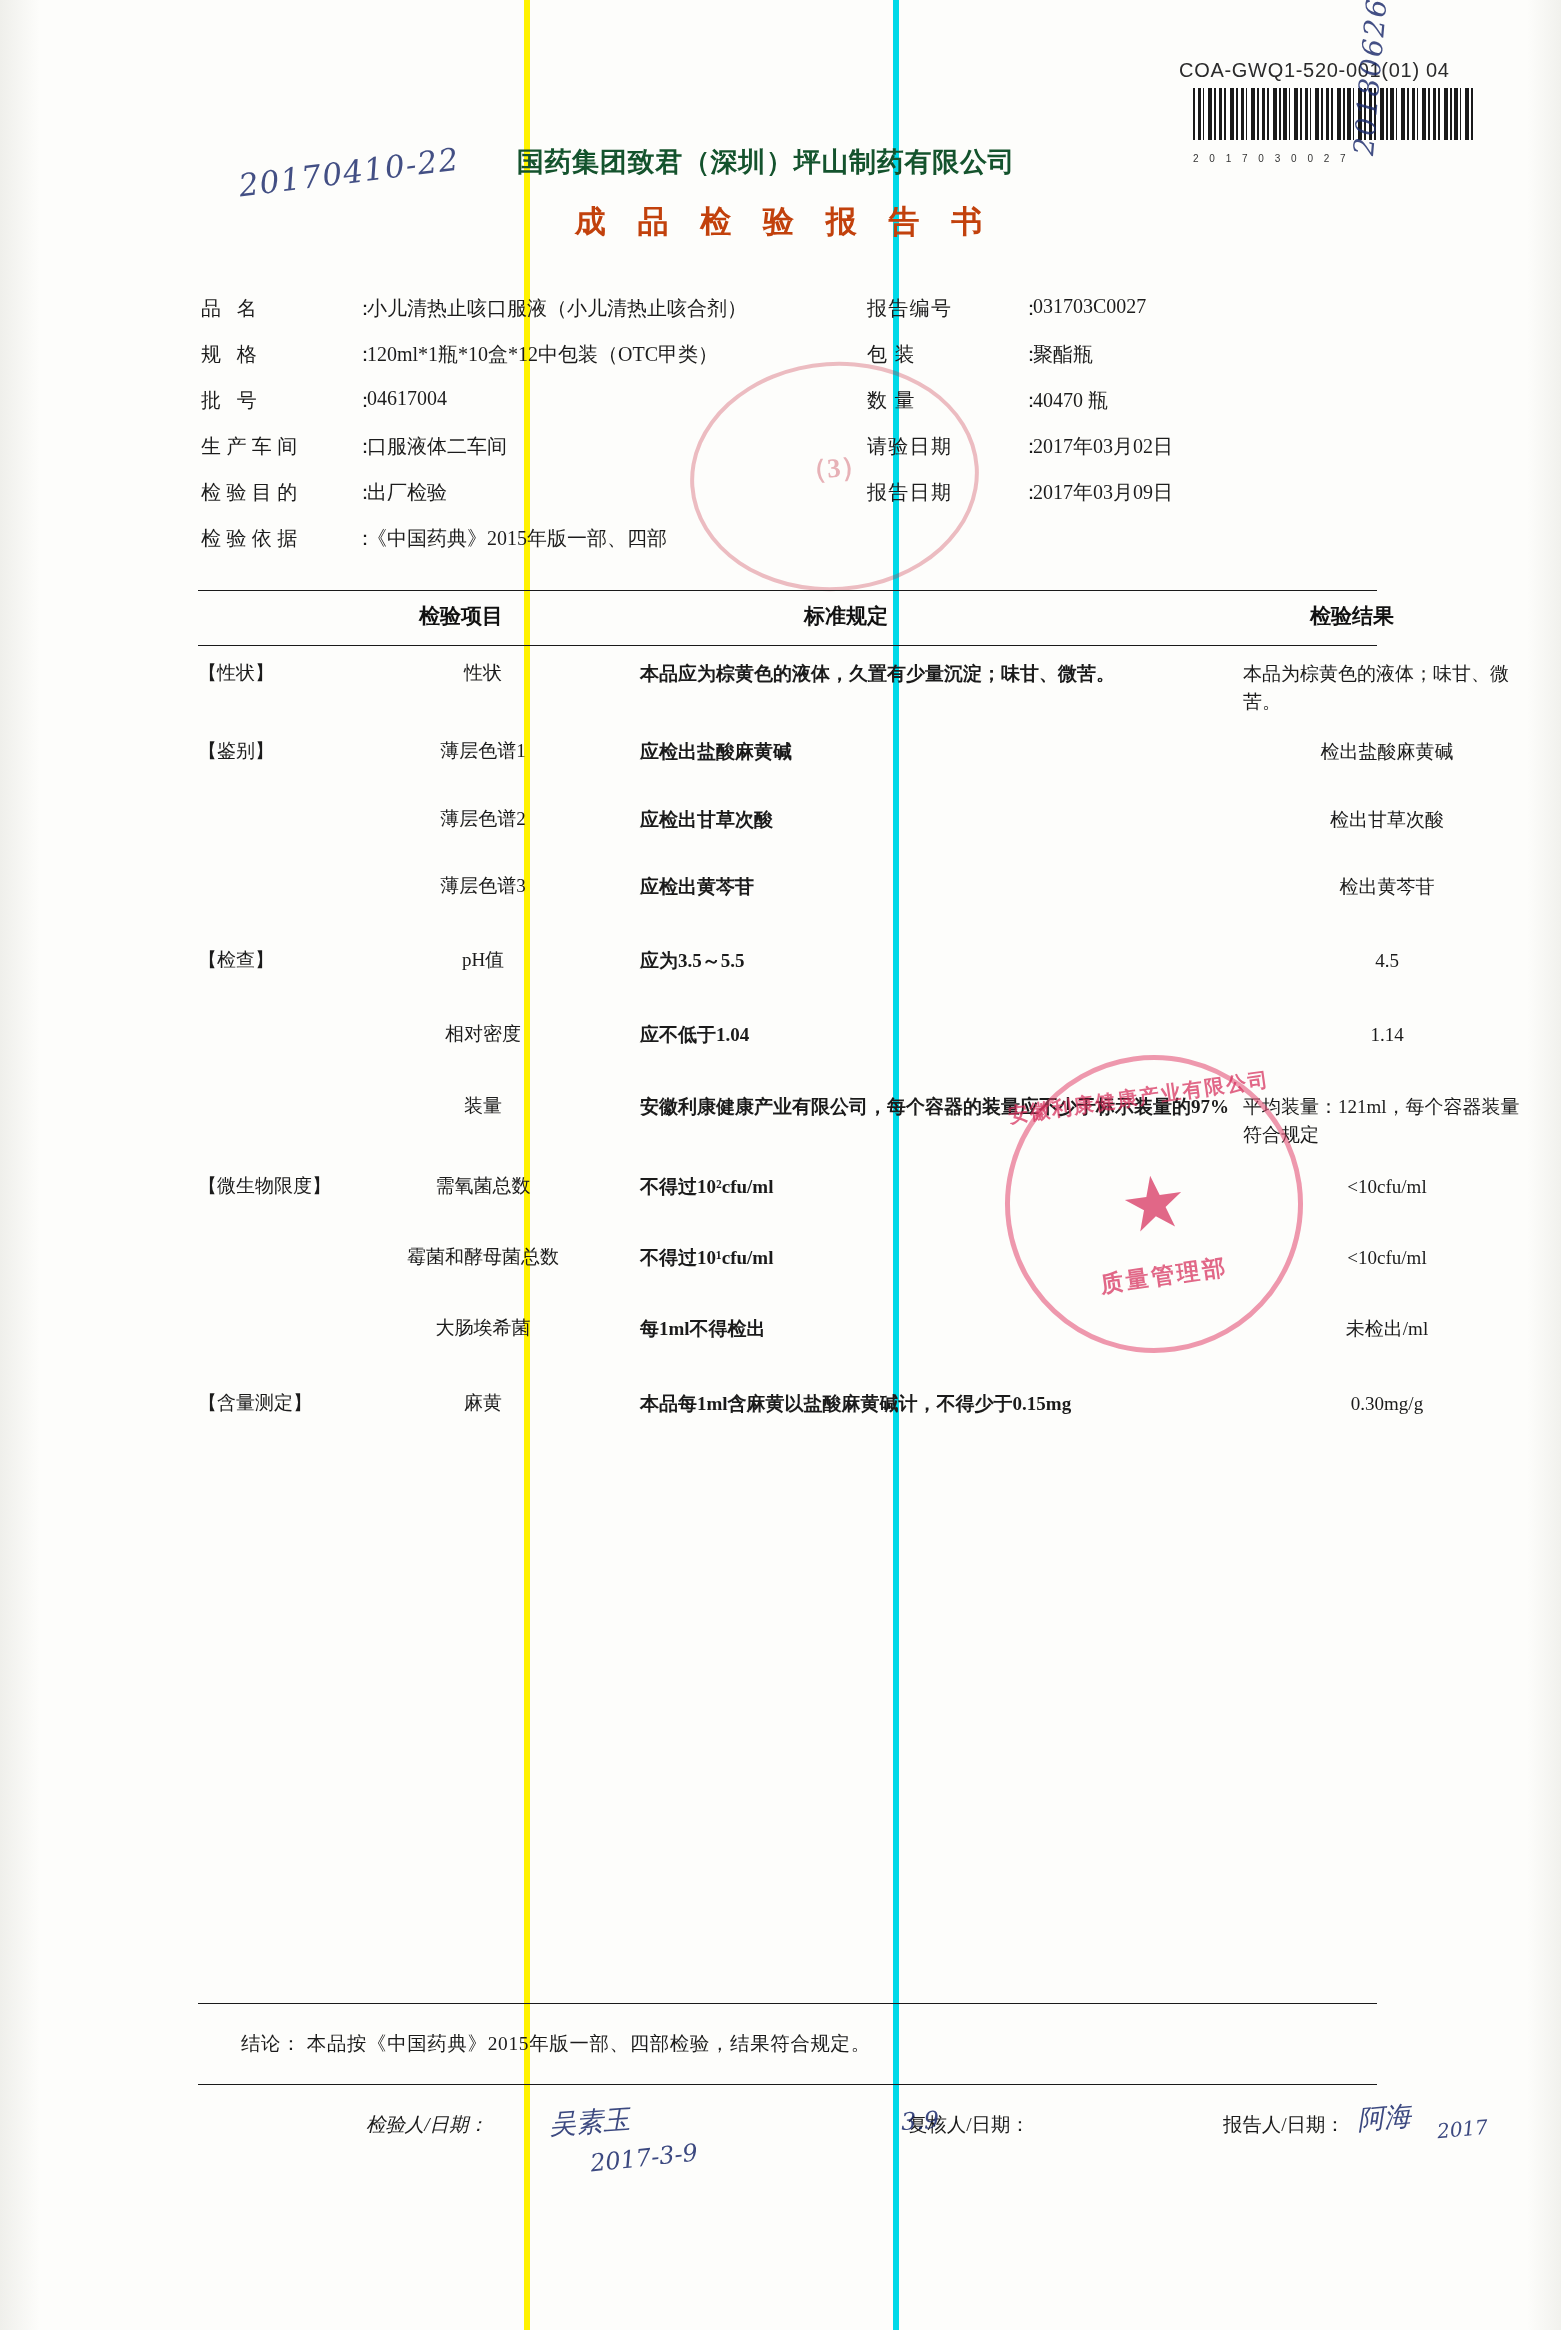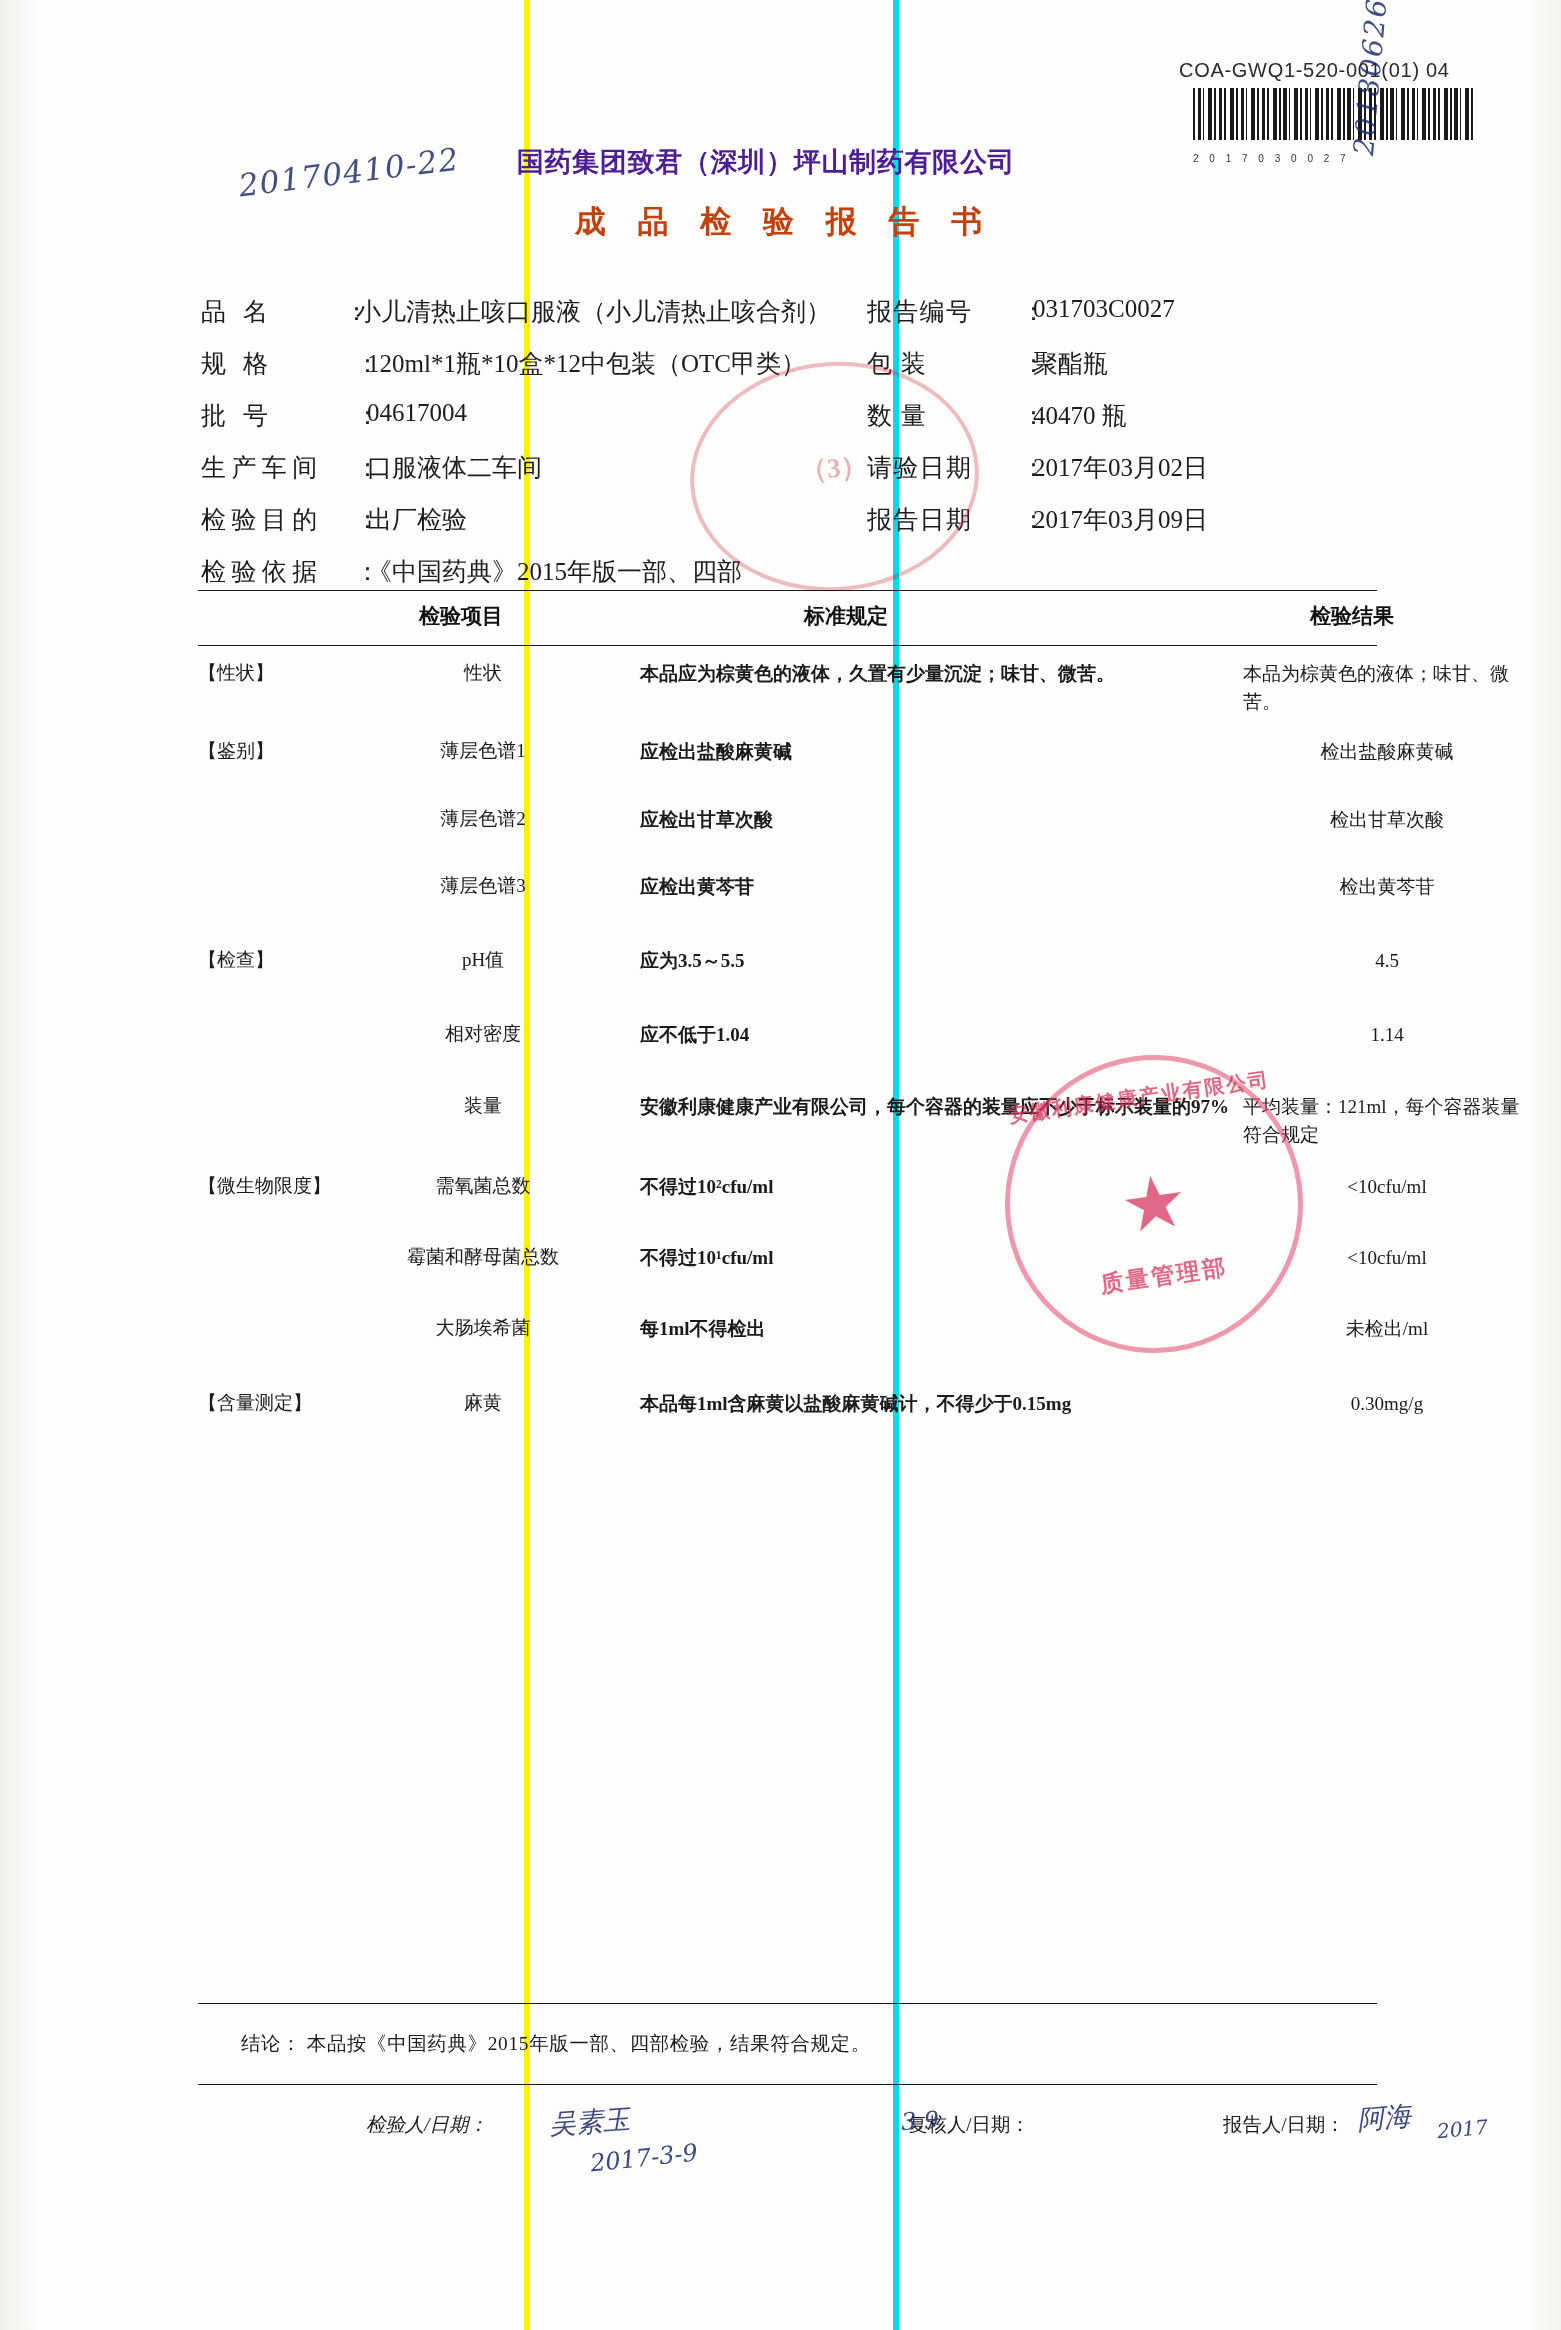--- a/index.html
+++ b/index.html
@@ -93,21 +93,21 @@
     letter-spacing: 2px;
     white-space: nowrap;
   }
   .company {
     position: absolute;
     left: 0; top: 144px;
     width: 1512px;
     text-align: center;
     font-size: 27px;
     font-weight: bold;
-    color: #4c1d95;
+    color: #14532d;
     font-family: Liberation Sans, sans-serif;
     letter-spacing: 0.7px;
   }
   .company span { padding-left: 20px; }
   .doc-title {
     position: absolute;
     left: 0; top: 201px;
     width: 1561px;
     text-align: center;
     font-size: 31px;
@@ -117,21 +117,21 @@
     padding-left: 8px;
     box-sizing: border-box;
   }
 
   
   .info {
     position: absolute;
     left: 201px;
     top: 295px;
     width: 1173px;
-    font-size: 25px;
+    font-size: 20px;
     color: #1c1c1c;
   }
   .info-row {
     display: flex;
     margin-bottom: 19px;
   }
   .info-col {
     display: flex;
     align-items: flex-start;
   }

